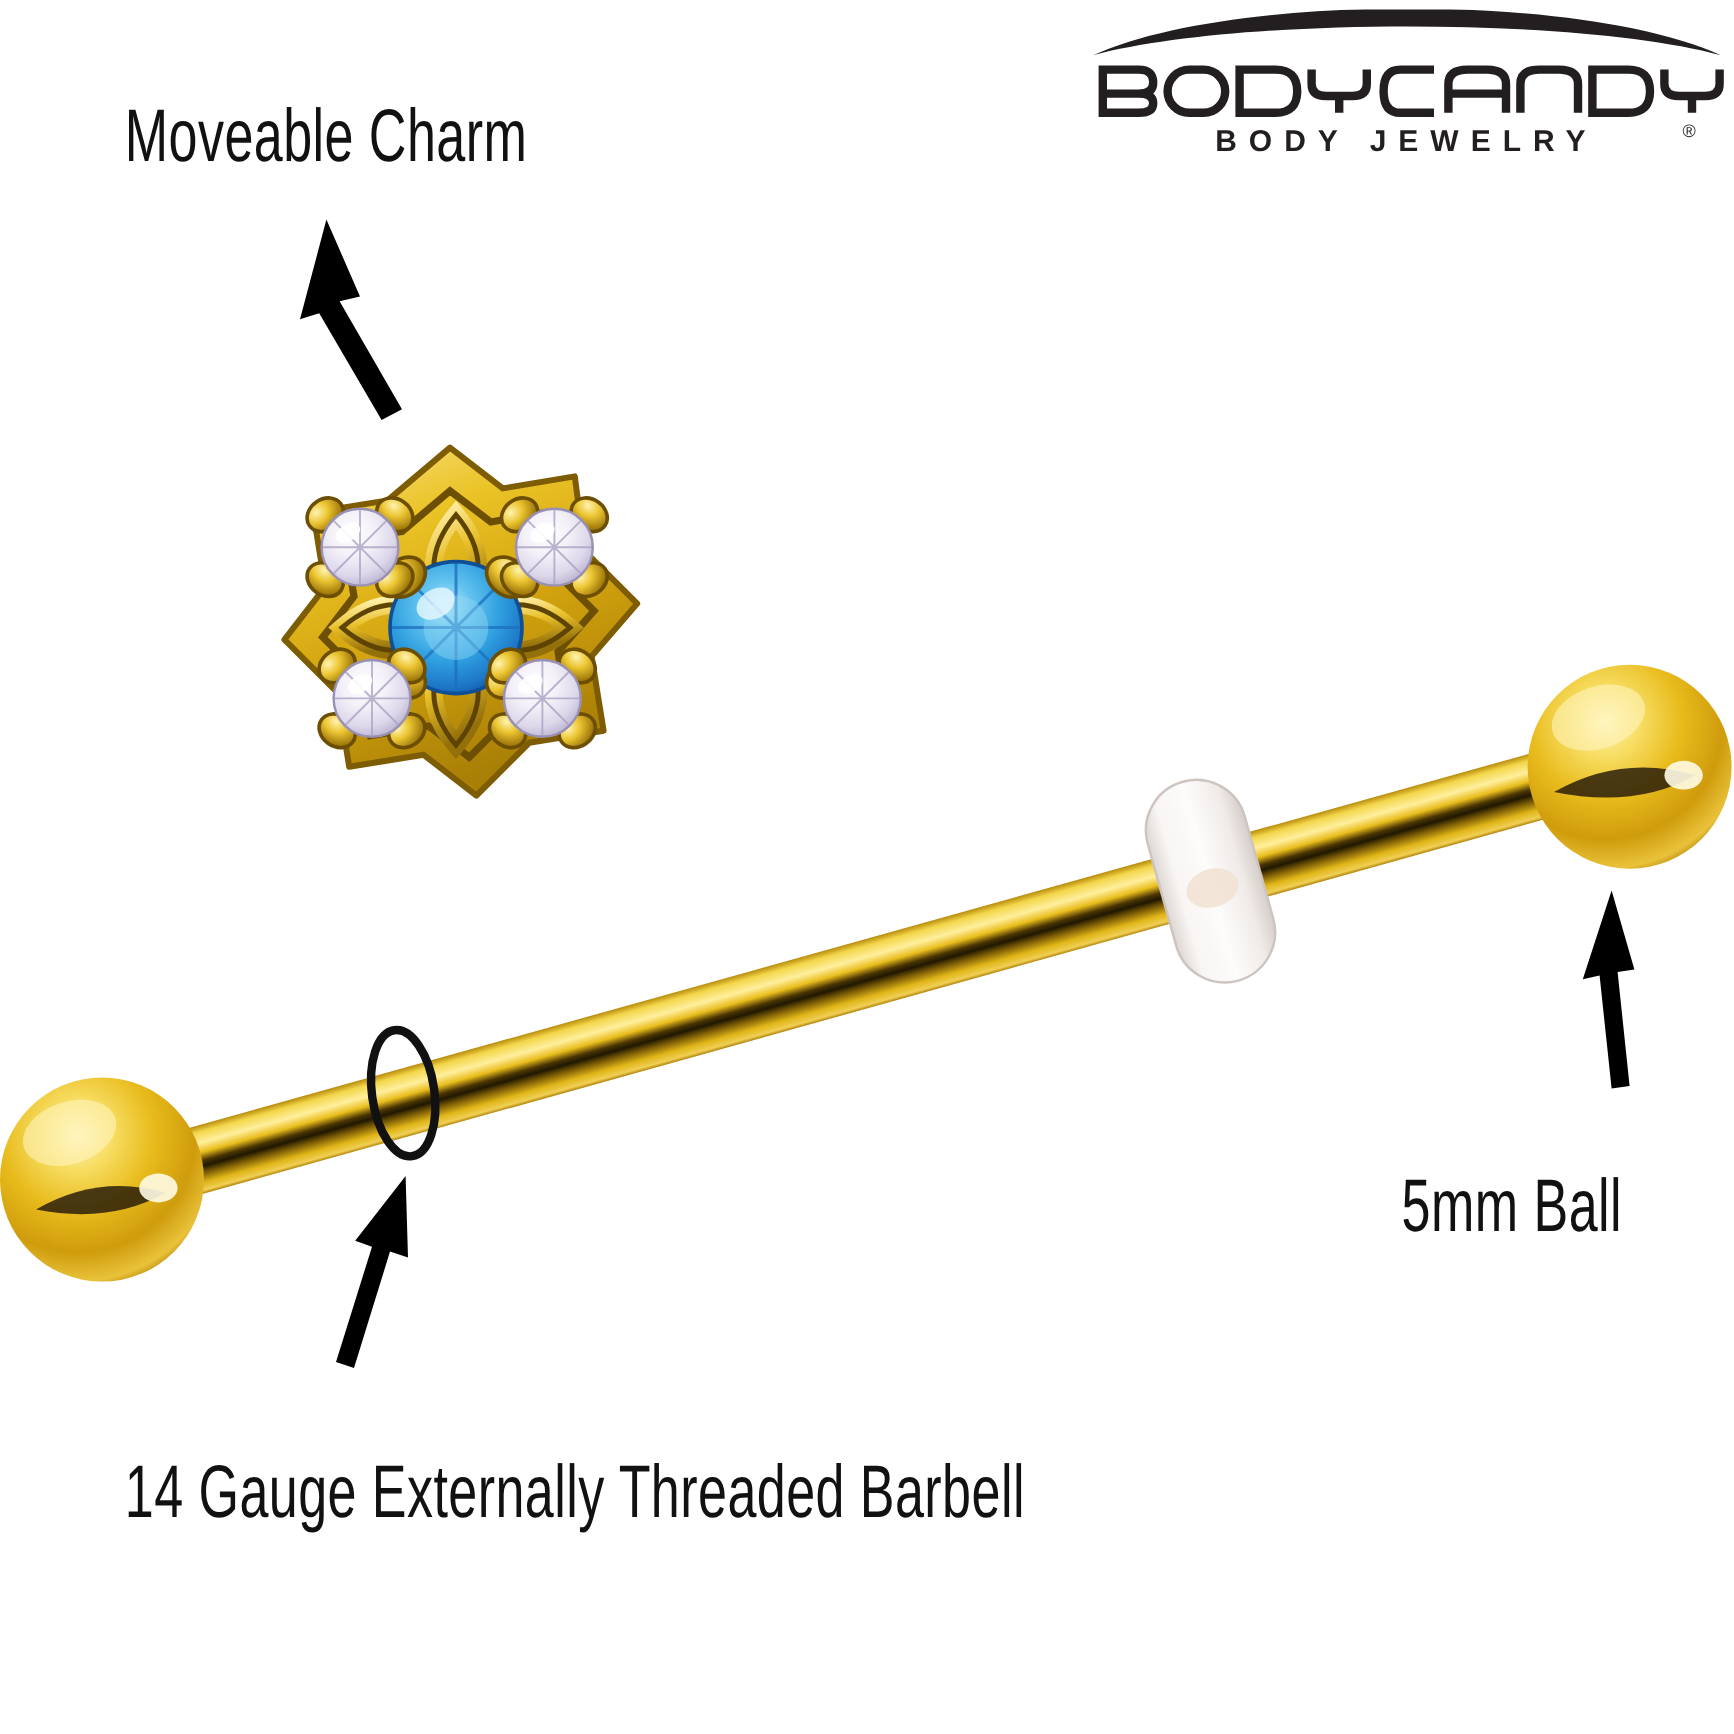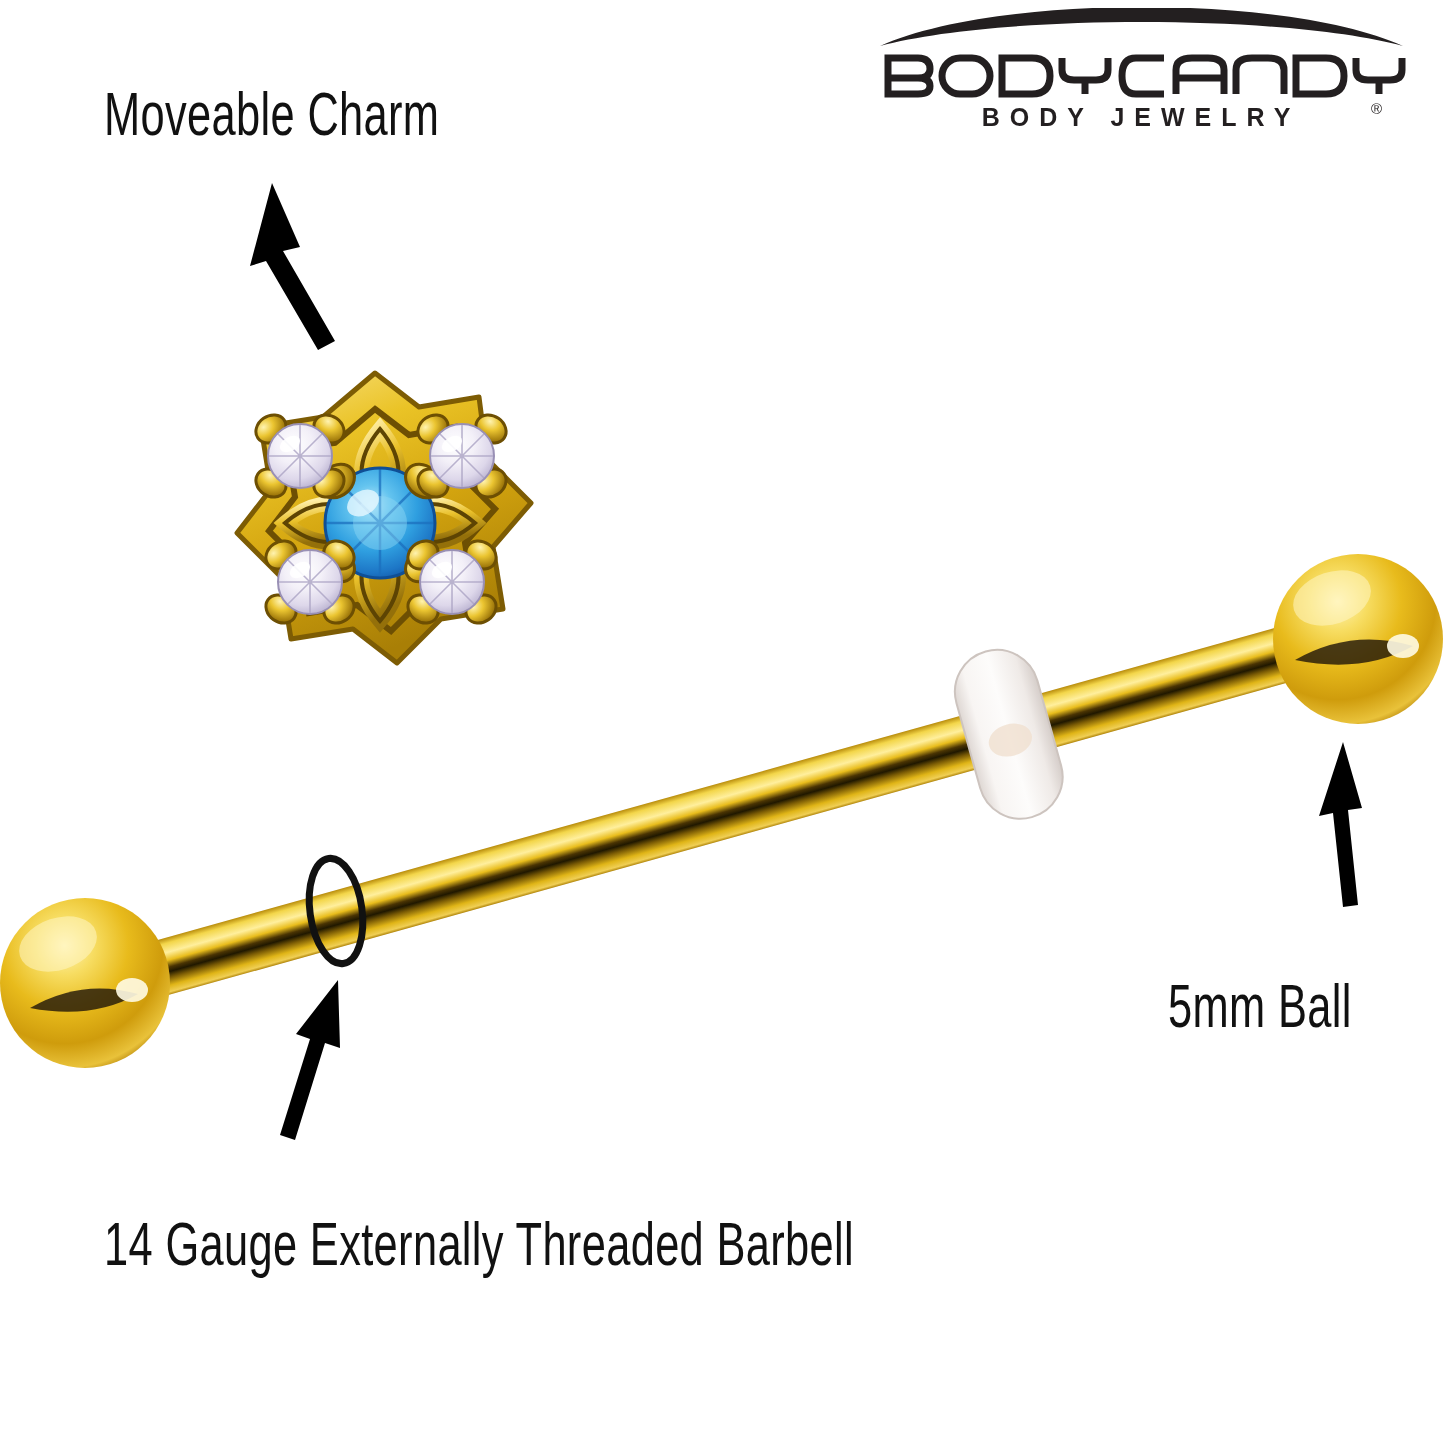--- a/index.html
+++ b/index.html
@@ -39,21 +39,21 @@
   }
   #label-barbell {
     left: 104px;
     top: 1208px;
     font-size: 62px;
   }
 
   
   #logo {
     position: absolute;
-    left: 874px;
+    left: 905px;
     top: 8px;
     width: 535px;
     height: 125px;
   }
 
   
   .art {
     position: absolute;
     left: 0;
     top: 0;

